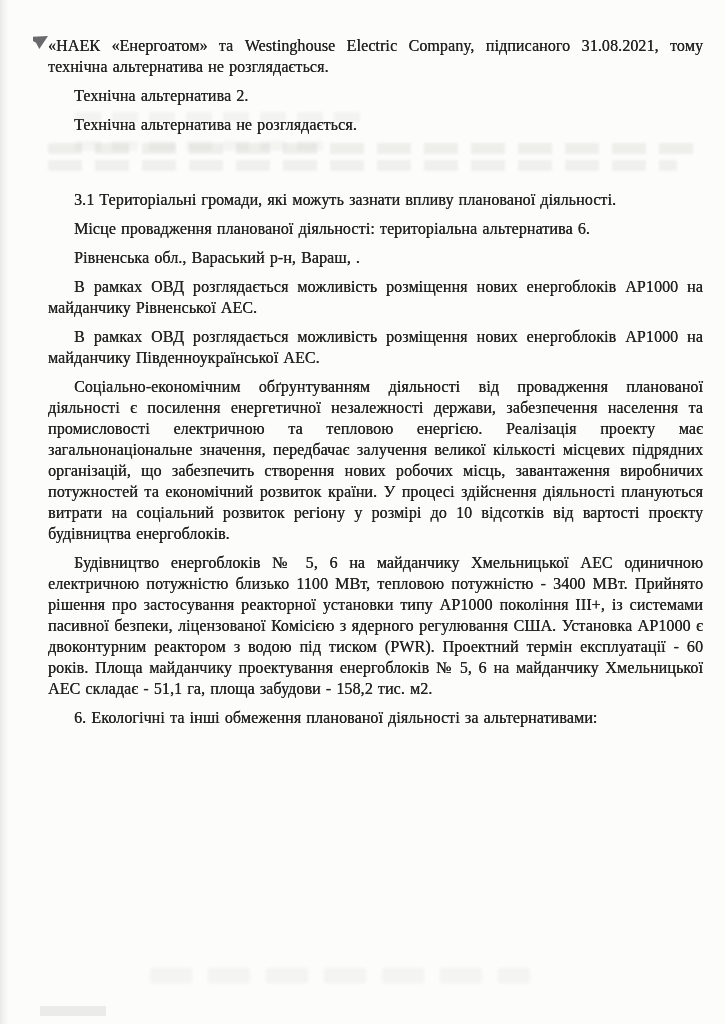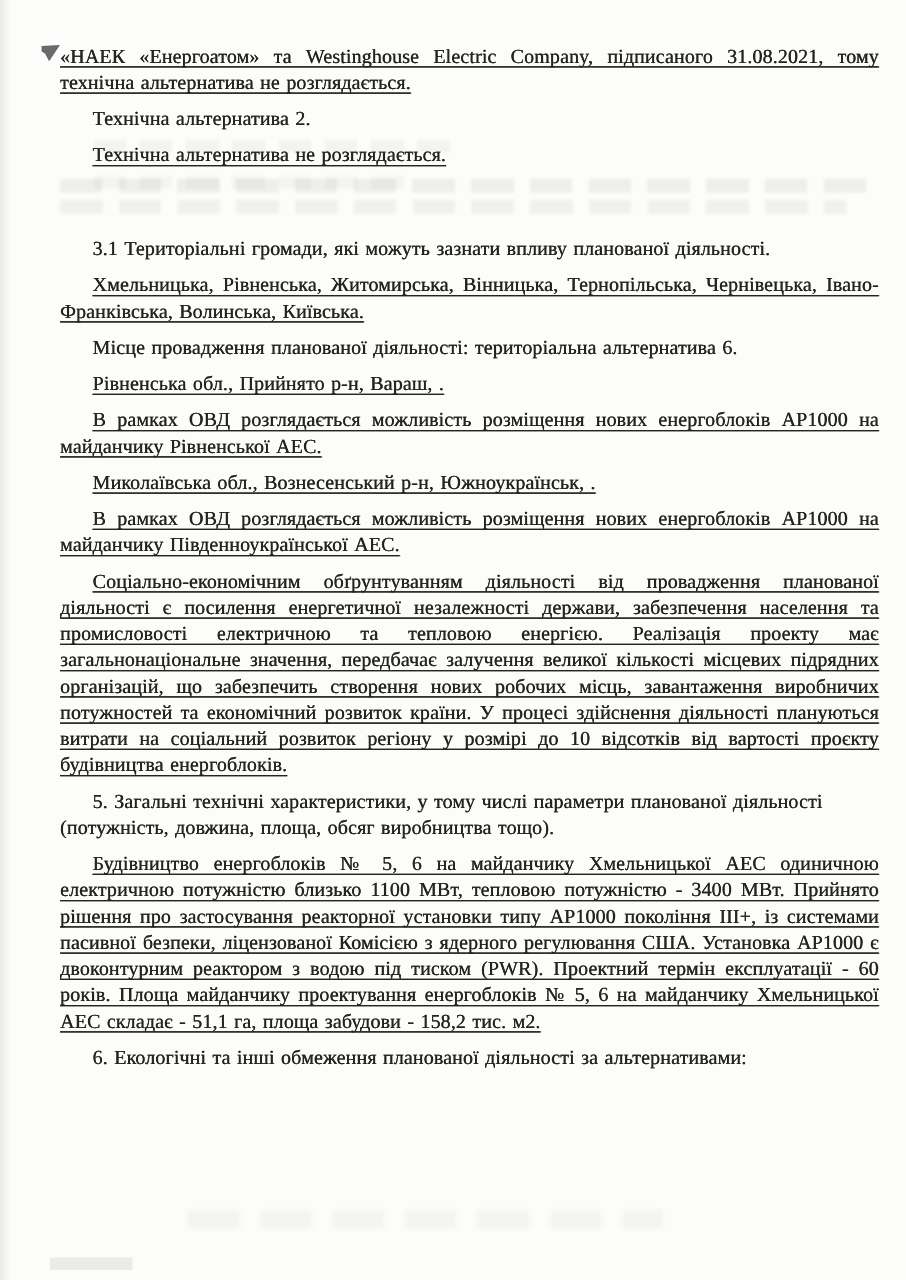--- a/index.html
+++ b/index.html
@@ -34,21 +34,20 @@
   }
   p.para{
     margin:0 0 8px;
     font-size:16px;
     line-height:21px;
     letter-spacing:0.1px;
     word-spacing:0.06em;
     text-shadow:0.25px 0 0 currentColor;
   }
   p.para.u{
-    text-decoration:underline;
     text-decoration-thickness:1.3px;
     text-underline-offset:3px;
   }
   p.para.ind{text-indent:26px;}
   p.para.just{text-align:justify;}
   
   .ghost-lines{height:36px;margin:4px 0 10px;}
   .ghost-row{
     height:11px;margin-bottom:6px;border-radius:2px;
     background:repeating-linear-gradient(90deg, rgba(125,125,120,0.20) 0 34px, rgba(0,0,0,0) 34px 47px);
@@ -84,28 +83,25 @@
 
   <div class="doc" id="doc-body">
       <p class="para u just">«НАЕК «Енергоатом» та Westinghouse Electric Company, підписаного 31.08.2021, тому технічна альтернатива не розглядається.</p>
       <p class="para ind">Технічна альтернатива 2.</p>
       <p class="para u ind">Технічна альтернатива не розглядається.</p>
       <div class="ghost-lines">
         <div class="ghost-row g1"></div>
         <div class="ghost-row g2"></div>
       </div>
       <p class="para ind">3.1 Територіальні громади, які можуть зазнати впливу планованої діяльності.</p>
-      <p class="para u ind just">Хмельницька, Рівненська, Житомирська, Вінницька, Тернопільська, Чернівецька, Івано-Франківська, Волинська, Київська.</p>
       <p class="para ind">Місце провадження планованої діяльності: територіальна альтернатива 6.</p>
-      <p class="para u ind">Рівненська обл., Прийнято р-н, Вараш, .</p>
+      <p class="para u ind">Рівненська обл., Вараський р-н, Вараш, .</p>
       <p class="para u ind just">В рамках ОВД розглядається можливість розміщення нових енергоблоків АР1000 на майданчику Рівненської АЕС.</p>
-      <p class="para u ind">Миколаївська обл., Вознесенський р-н, Южноукраїнськ, .</p>
       <p class="para u ind just">В рамках ОВД розглядається можливість розміщення нових енергоблоків АР1000 на майданчику Південноукраїнської АЕС.</p>
       <p class="para u ind just">Соціально-економічним обґрунтуванням діяльності від провадження планованої діяльності є посилення енергетичної незалежності держави, забезпечення населення та промисловості електричною та тепловою енергією. Реалізація проекту має загальнонаціональне значення, передбачає залучення великої кількості місцевих підрядних організацій, що забезпечить створення нових робочих місць, завантаження виробничих потужностей та економічний розвиток країни. У процесі здійснення діяльності плануються витрати на соціальний розвиток регіону у розмірі до 10 відсотків від вартості проєкту будівництва енергоблоків.</p>
-      <p class="para ind">5. Загальні технічні характеристики, у тому числі параметри планованої діяльності (потужність, довжина, площа, обсяг виробництва тощо).</p>
       <p class="para u ind just">Будівництво енергоблоків № 5, 6 на майданчику Хмельницької АЕС одиничною електричною потужністю близько 1100 МВт, тепловою потужністю - 3400 МВт. Прийнято рішення про застосування реакторної установки типу АР1000 покоління ІІІ+, із системами пасивної безпеки, ліцензованої Комісією з ядерного регулювання США. Установка АР1000 є двоконтурним реактором з водою під тиском (PWR). Проектний термін експлуатації - 60 років. Площа майданчику проектування енергоблоків № 5, 6 на майданчику Хмельницької АЕС складає - 51,1 га, площа забудови - 158,2 тис. м2.</p>
       <p class="para ind">6. Екологічні та інші обмеження планованої діяльності за альтернативами:</p>
     </div>
 
   <div class="ghost-frag frag-a"></div>
   <div class="ghost-frag frag-b"></div>
   <div class="bottom-smudge"></div>
   <div class="bottom-bar"></div>
 </div>
 

